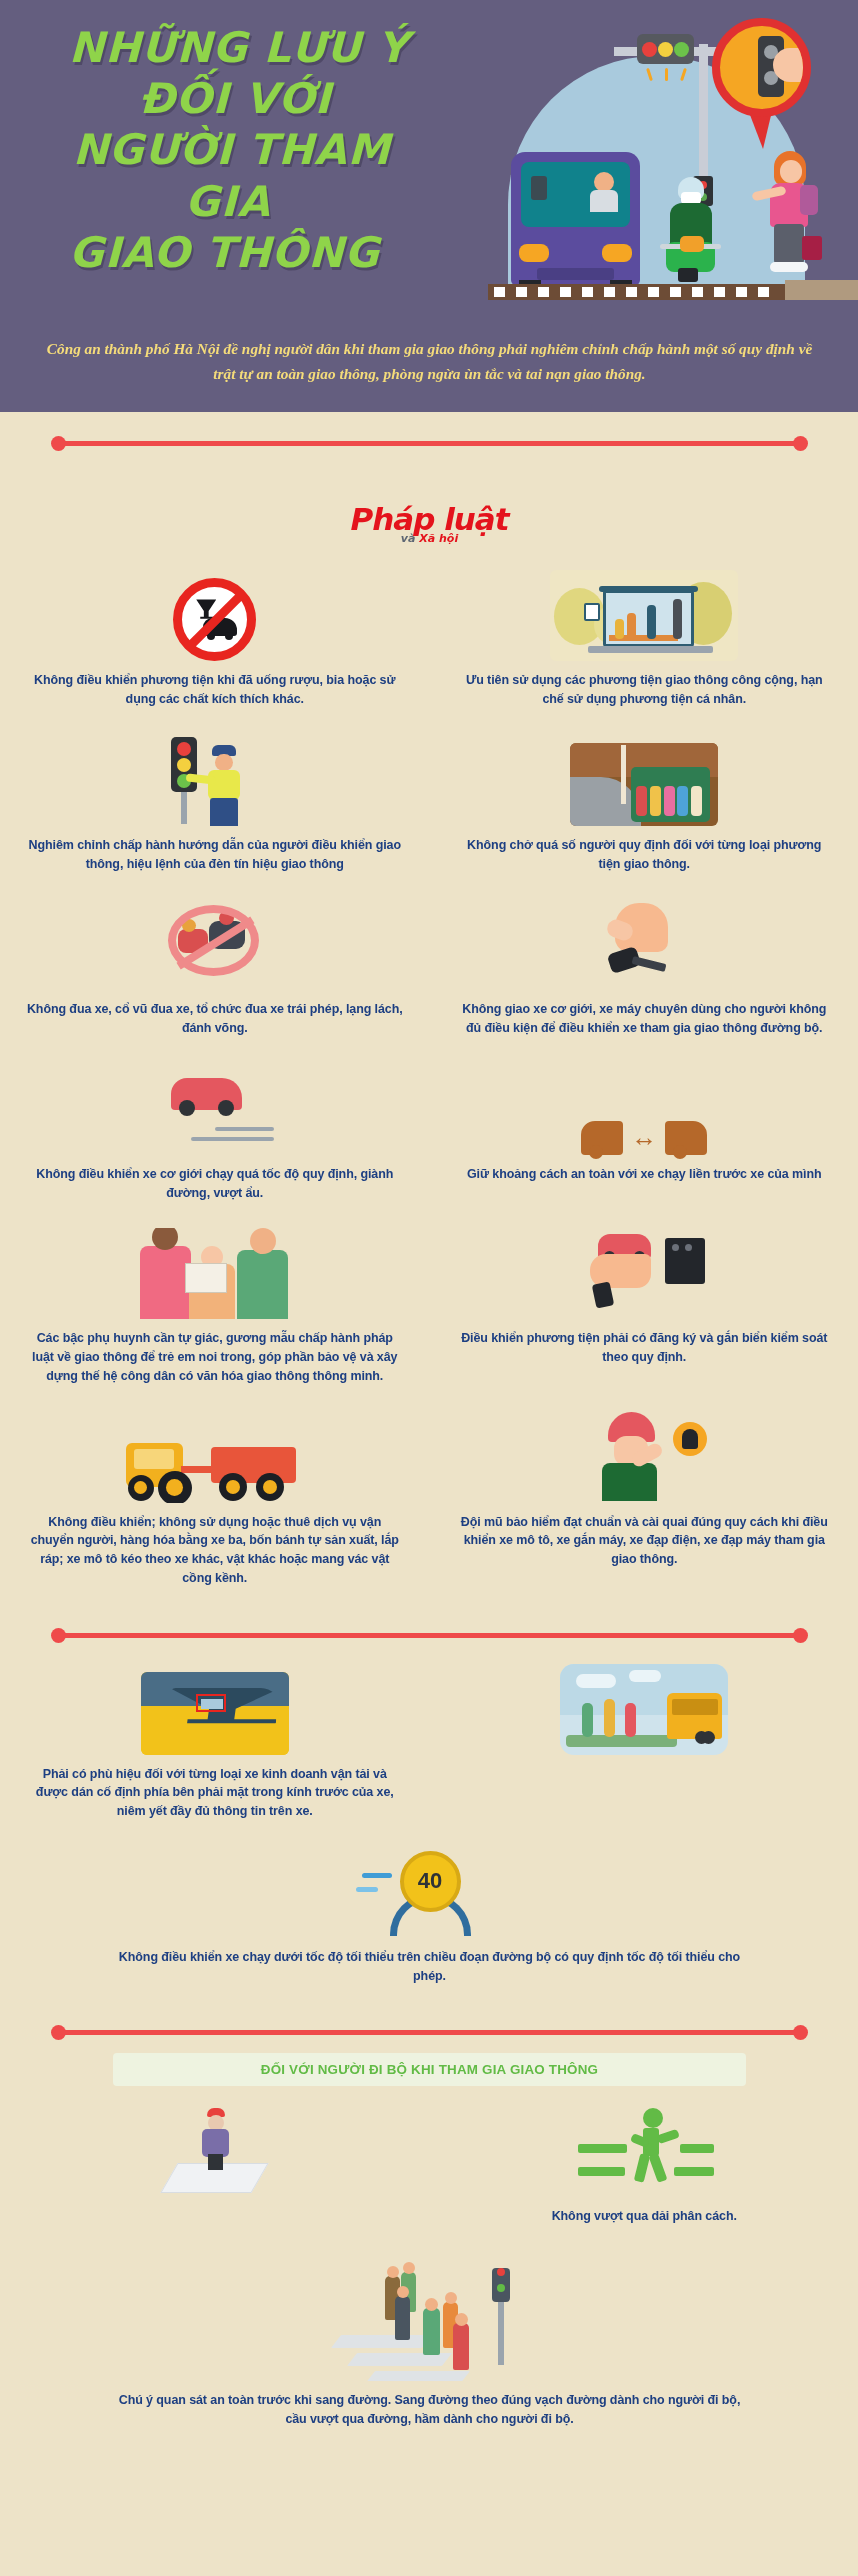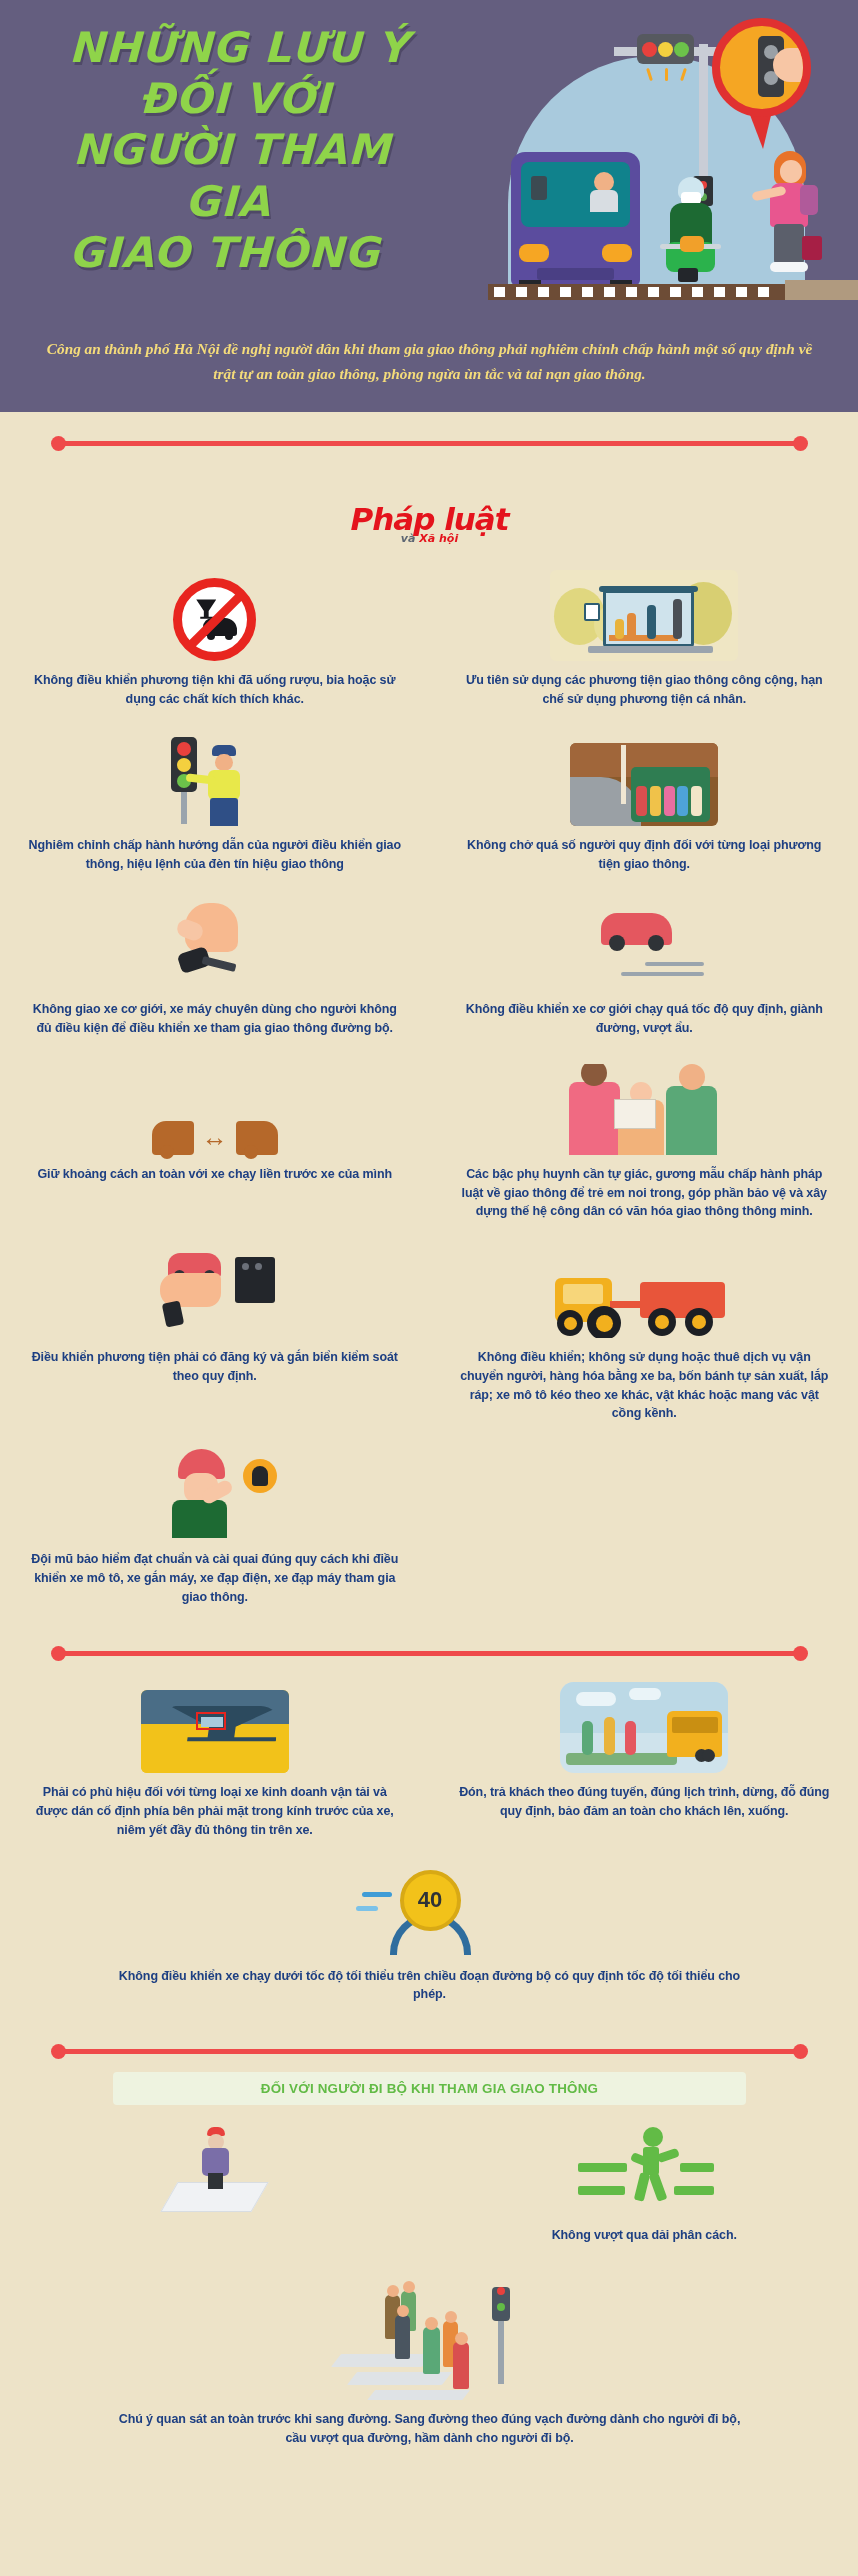--- a/index.html
+++ b/index.html
@@ -586,20 +586,32 @@
                 <i></i>
                 <i></i>
                 <i></i>
                 <i></i>
               </div>
           </div>
         </div>
         <div class="cap">Không chở quá số người quy định đối với từng loại phương tiện giao thông.</div>
       </div>
 
+      <div class="cell">
+        <div class="art">
+          <div class="scene s-race">
+            <div class="m1"></div>
+              <div class="h1"></div>
+            <div class="m2"></div>
+              <div class="h2"></div>
+            <div class="ring"></div>
+          </div>
+        </div>
+        <div class="cap">Không đua xe, cổ vũ đua xe, tổ chức đua xe trái phép, lạng lách, đánh võng.</div>
+      </div>
 
       <div class="cell">
         <div class="art">
           <div class="scene s-key">
             <div class="hand"></div>
               <div class="thumb"></div>
               <div class="fob"></div>
               <div class="blade"></div>
           </div>
         </div>
@@ -732,21 +744,20 @@
             <div class="p p1"></div>
               <div class="p p2"></div>
               <div class="p p3"></div>
             <div class="bus">
                 <div class="w"></div>
                 <i></i>
                 <i></i>
               </div>
           </div>
         </div>
-        <div class="cap">Đón, trả khách theo đúng tuyến, đúng lịch trình, dừng, đỗ đúng quy định, bảo đảm an toàn cho khách lên, xuống.</div>
       </div>
       <div class="cell full">
         <div class="art">
           <div class="scene s-gauge">
             <div class="dash"></div>
               <div class="dash2"></div>
             <div class="arc"></div>
             <div class="disc">
                 <span>40</span>
               </div>

